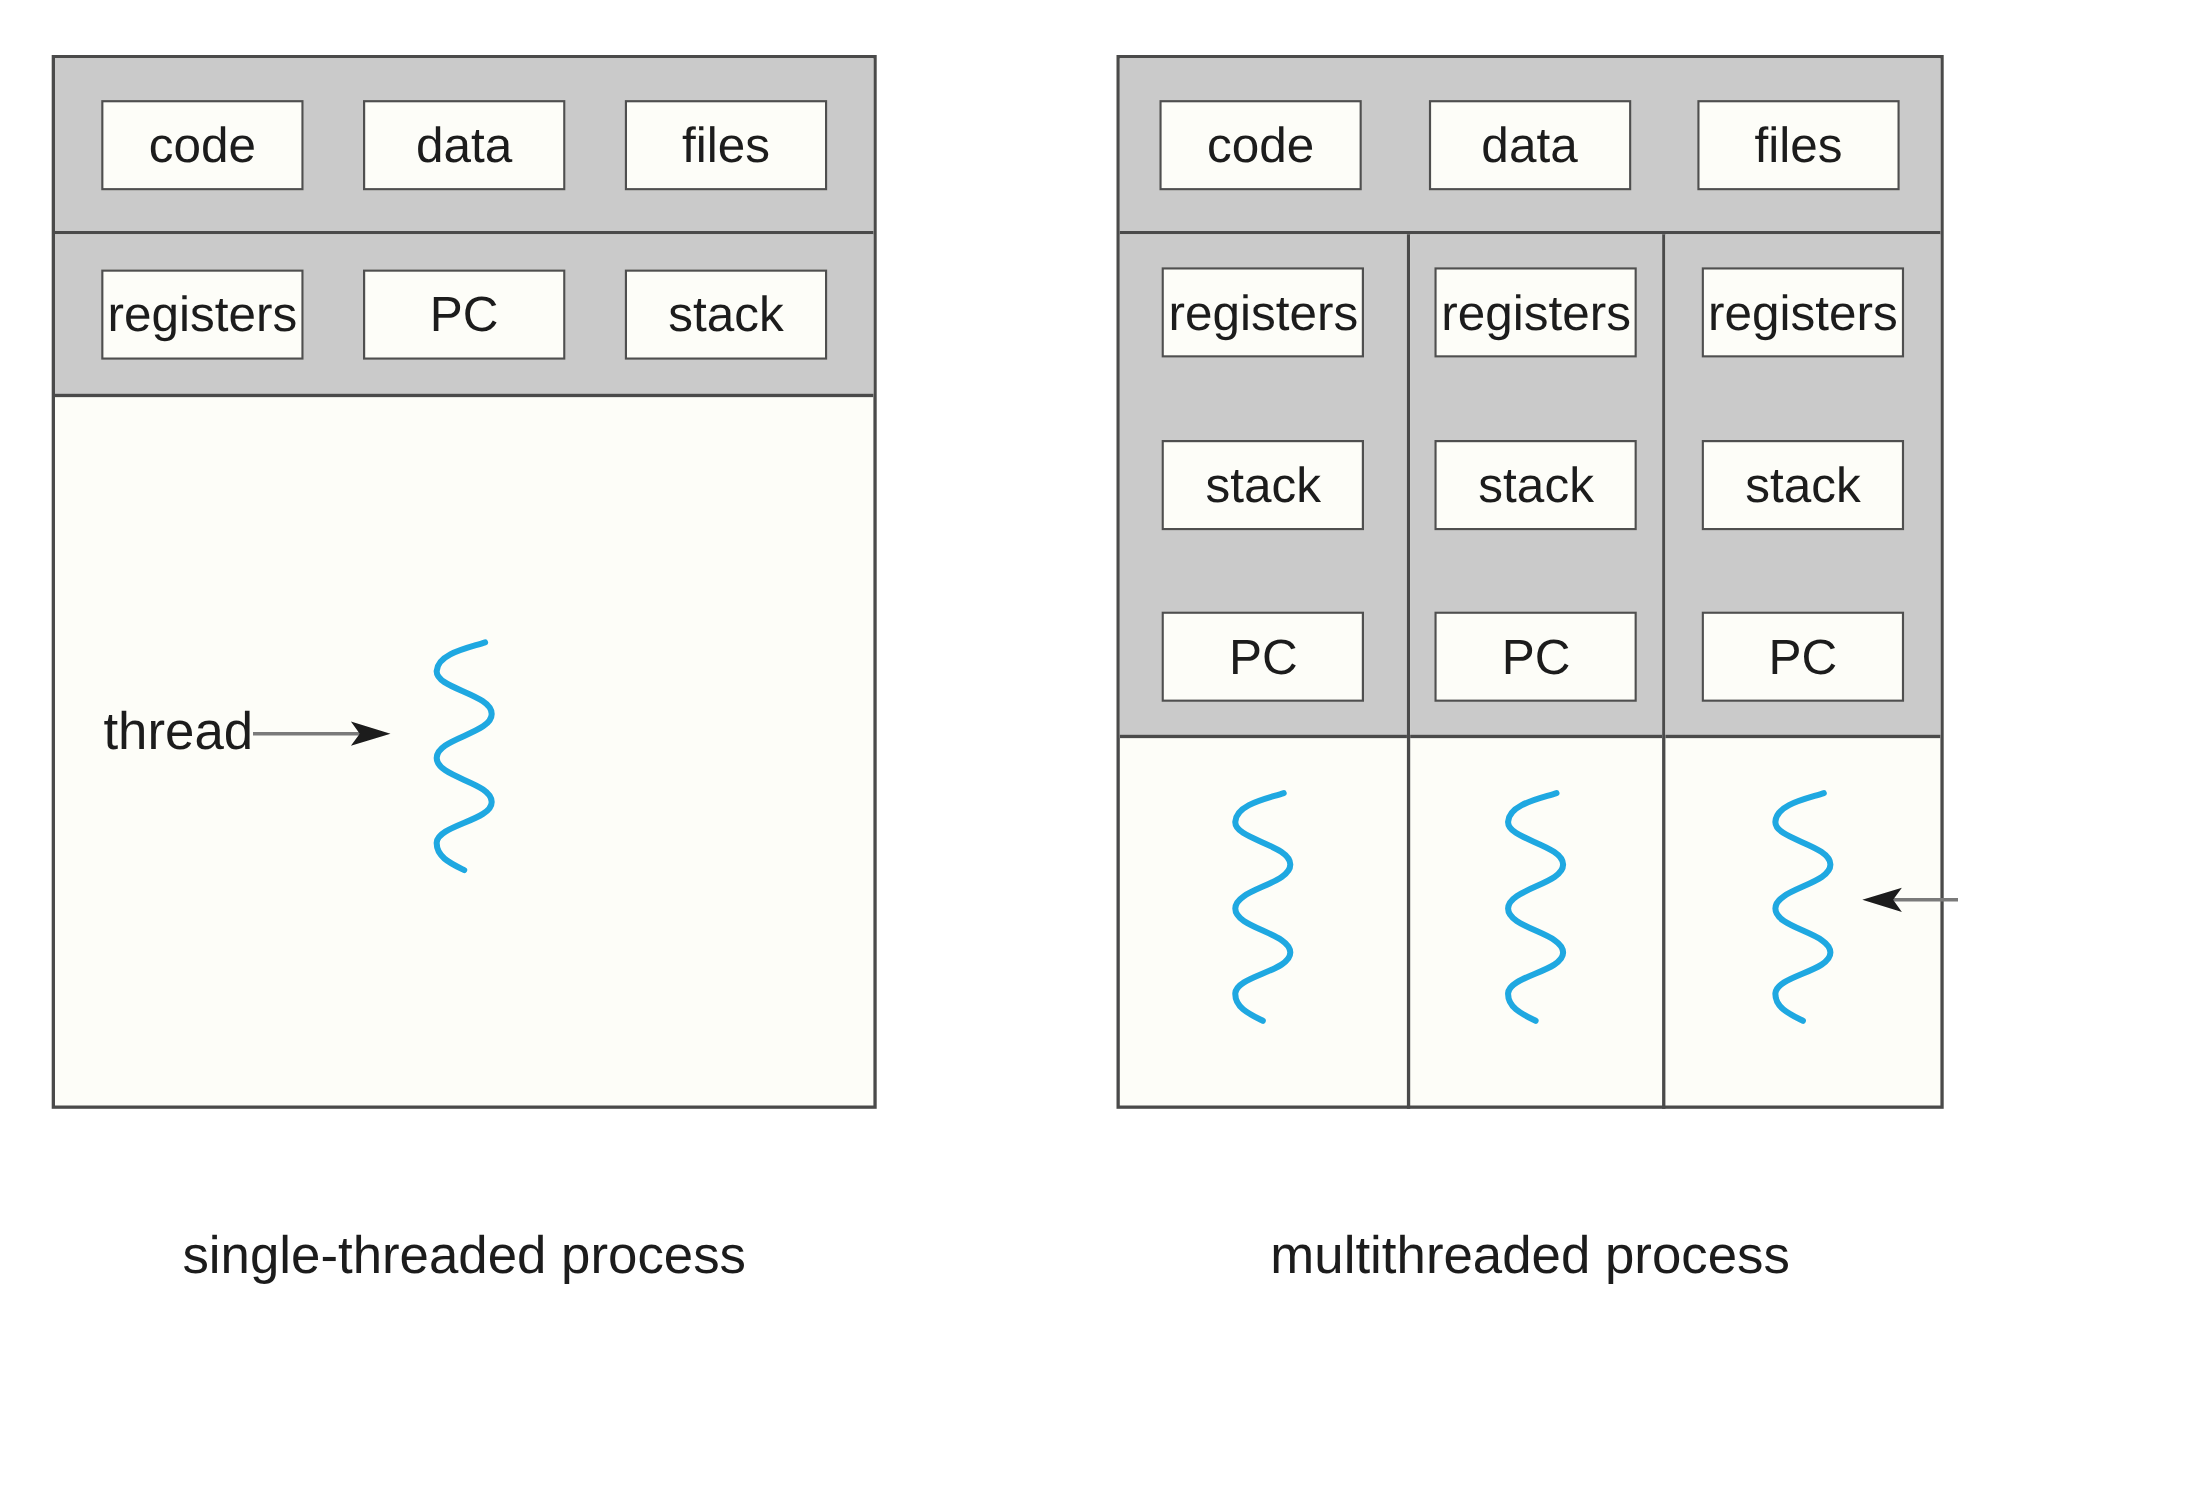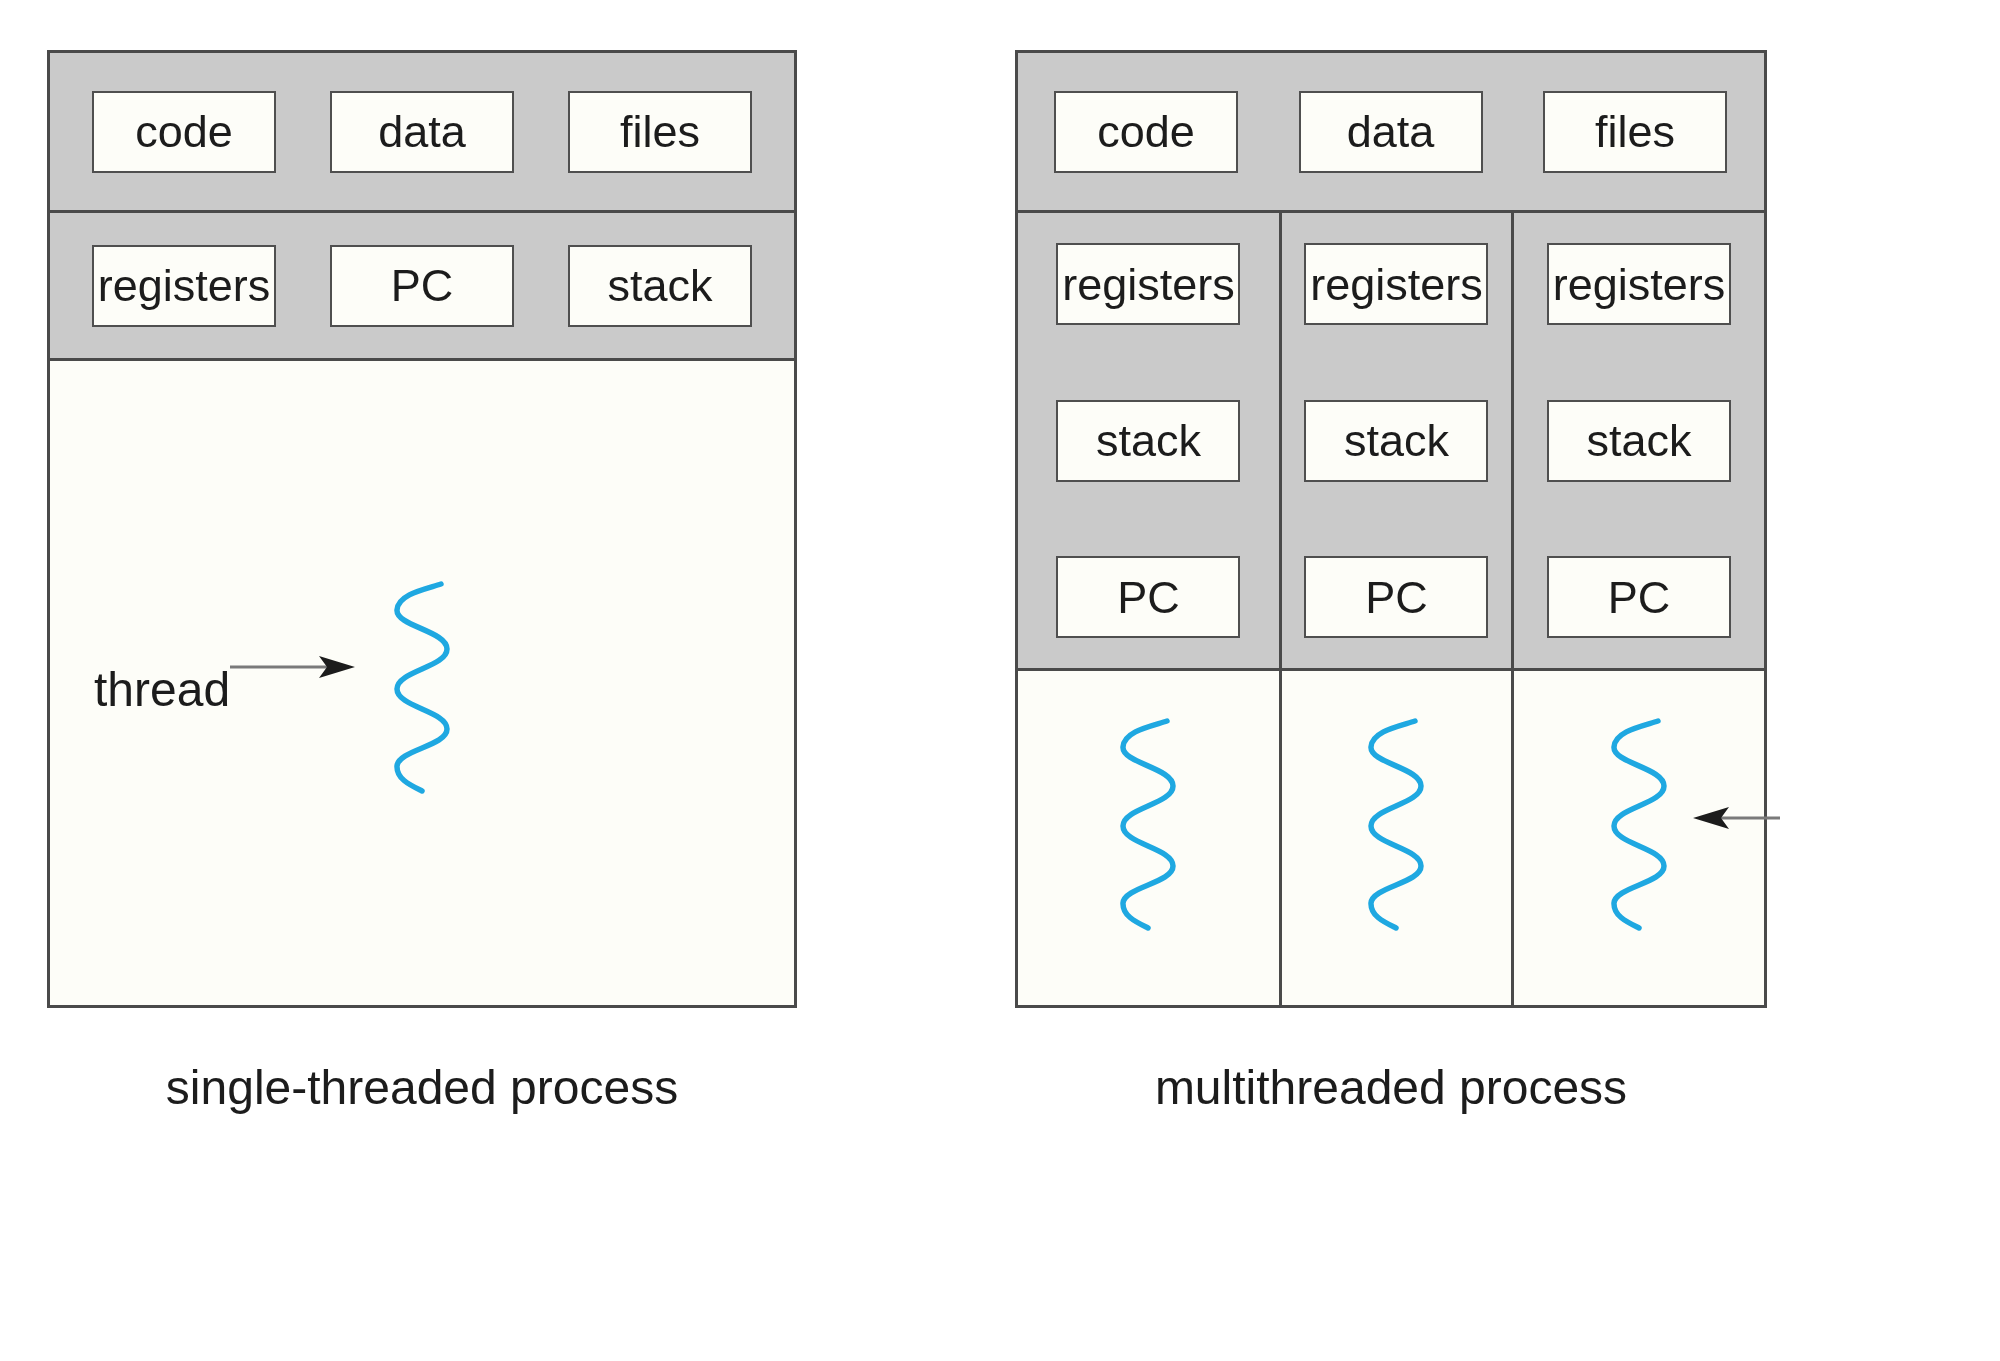--- a/index.html
+++ b/index.html
@@ -29,36 +29,36 @@
   #left-band-state{height:148px;padding:0 42px 0 42px;}
   #right-band-top{height:160px;padding:0 37px 0 36px;}
   .label-box{
     width:184px;height:82px;background:var(--paper_white);
     border:2px solid #4f4f4f;box-sizing:border-box;
     display:flex;align-items:center;justify-content:center;
     font-size:45px;line-height:1;white-space:nowrap;
   }
   #left-white-area{position:relative;height:647px;}
   .abs{position:absolute;}
-  .thread-label{font-size:48px;line-height:56px;white-space:nowrap;margin-top:24px;}
+  .thread-label{font-size:48px;line-height:56px;white-space:nowrap;}
   
   #right-columns{display:flex;height:795px;}
   .thread-column{display:flex;flex-direction:column;box-sizing:border-box;}
   .col-0{width:262px;}
   .col-1{width:236px;border-left:3px solid var(--border_dark);border-right:3px solid var(--border_dark);}
   .col-2{width:251px;}
   .col-gray{
     height:458px;background:var(--panel_gray);border-bottom:3px solid var(--border_dark);
     box-sizing:border-box;display:flex;flex-direction:column;align-items:center;
     justify-content:space-between;padding:30px 0 30px 0;
   }
   .col-white{flex:1;display:flex;justify-content:center;}
   .col-white svg{margin-top:45px;}
   .caption{
-    position:absolute;top:1062px;font-size:48px;line-height:1.1;text-align:center;white-space:nowrap;
+    position:absolute;top:1116px;font-size:48px;line-height:1.1;text-align:center;white-space:nowrap;
   }
   #figure-caption{
     position:absolute;left:0;top:1214px;width:2000px;text-align:center;
     font-size:46px;line-height:1.15;white-space:nowrap;
   }
   #figure-caption .fig-num{font-weight:bold;margin-right:38px;}
   svg{display:block;}
 </style>
 </head>
 <body>

